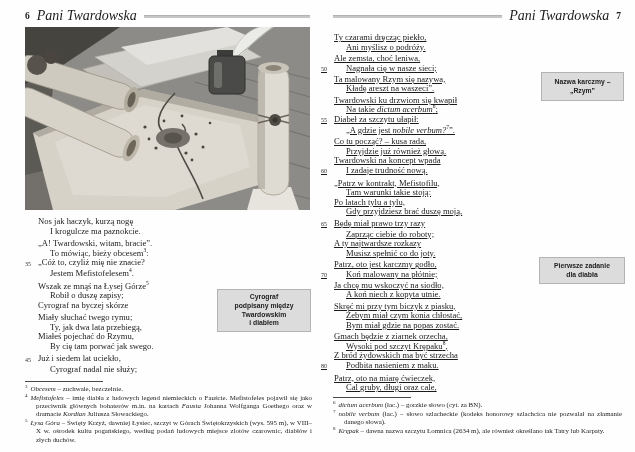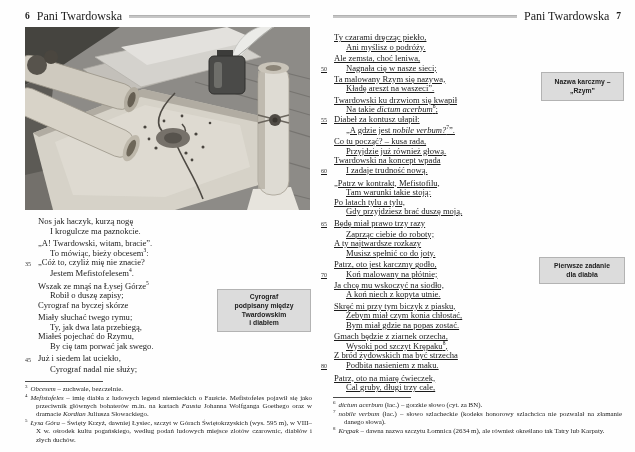--- a/index.html
+++ b/index.html
@@ -5,21 +5,21 @@
   html,body{margin:0;padding:0;background:#ffffff;}
   .spread{
     position:relative;width:635px;height:452px;background:#fefefe;
     font-family:"Liberation Serif",serif;color:#1b1b1b;overflow:hidden;
   }
   
   .hdr{position:absolute;top:10px;display:flex;align-items:center;gap:7px;height:12px;}
   .hdr-left{left:25px;width:285px;}
   .hdr-right{left:333px;width:288px;}
   .pagenum{font-weight:bold;font-size:9.5px;line-height:12px;}
-  .runtitle{font-size:12px;white-space:nowrap;}
+  .runtitle{font-style:italic;font-size:14px;white-space:nowrap;}
   .hdr-rule{flex:1;height:2px;background:#c6c6c6;border-top:1px solid #b2b2b2;}
   
   .photo{position:absolute;left:25px;top:27px;width:285px;height:183px;}
   .photo svg{display:block;}
   
   .poem{position:absolute;font-size:8.6px;}
   .poem-left{left:25px;top:217px;width:195px;}
   .poem-right{left:321px;top:33px;width:205px;text-decoration:underline;}
   .stanza{margin-bottom:3px;}
   .poem-right .stanza{margin-bottom:2px;}
@@ -243,21 +243,21 @@
         <div class="pline">
           <span class="lnum"></span>
           <span class="ltext"><span>Twardowski ku drzwiom się kwapił</span></span>
         </div>
         <div class="pline">
           <span class="lnum"></span>
           <span class="ltext ind"><span>Na takie </span><i>dictum acerbum</i><sup>6</sup><span>;</span></span>
         </div>
         <div class="pline">
           <span class="lnum">55</span>
-          <span class="ltext"><span>Diabeł za kontusz ułapił:</span></span>
+          <span class="ltext"><span>Diabeł za szczytu ułapił:</span></span>
         </div>
         <div class="pline">
           <span class="lnum"></span>
           <span class="ltext ind"><span>„A gdzie jest </span><i>nobile verbum?</i><sup>7</sup><span>”.</span></span>
         </div>
       </div>
       <div class="stanza">
         <div class="pline">
           <span class="lnum"></span>
           <span class="ltext"><span>Co tu począć? – kusa rada,</span></span>
@@ -361,21 +361,21 @@
           <span class="ltext ind"><span>Podbita nasieniem z maku.</span></span>
         </div>
       </div>
       <div class="stanza">
         <div class="pline">
           <span class="lnum"></span>
           <span class="ltext"><span>Patrz, oto na miarę ćwieczek,</span></span>
         </div>
         <div class="pline">
           <span class="lnum"></span>
-          <span class="ltext ind"><span>Cal gruby, długi trzy cale,</span></span>
+          <span class="ltext ind"><span>Cal gruby, długi oraz cale,</span></span>
         </div>
       </div>
     </div>
 
   <div class="mnote mnote-cyrograf" style="background: rgb(220, 220, 220);">
       <div class="mline">Cyrograf</div>
       <div class="mline">podpisany między</div>
       <div class="mline">Twardowskim</div>
       <div class="mline">i diabłem</div>
     </div>

